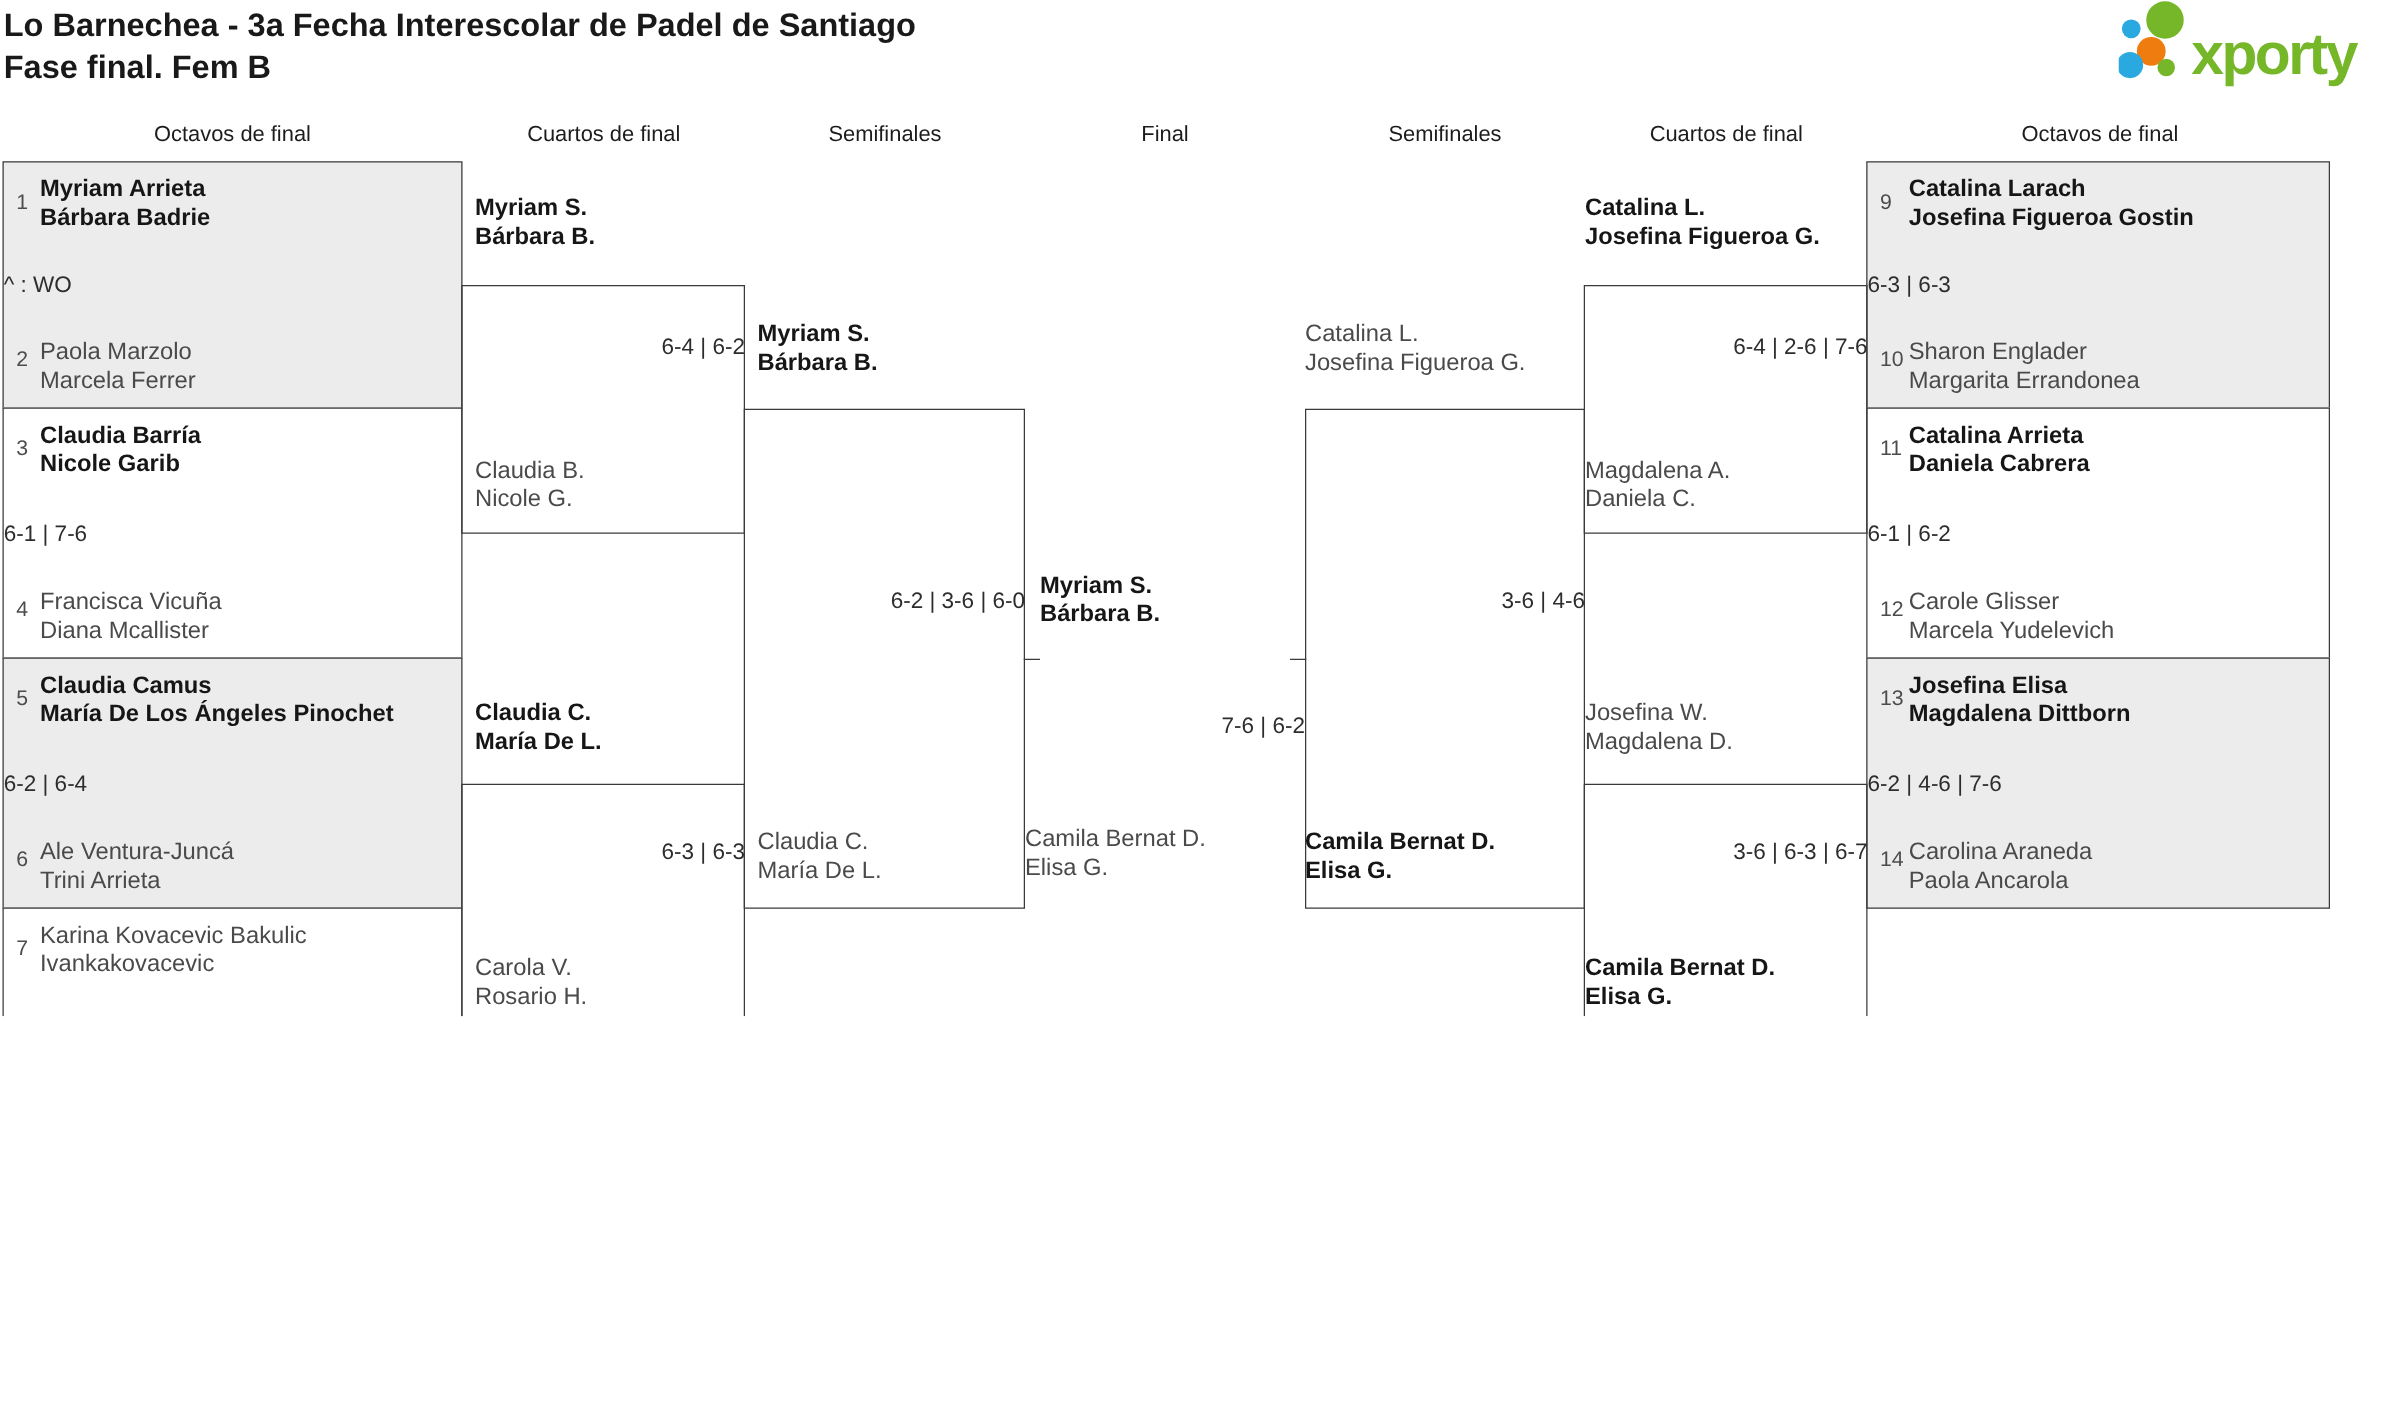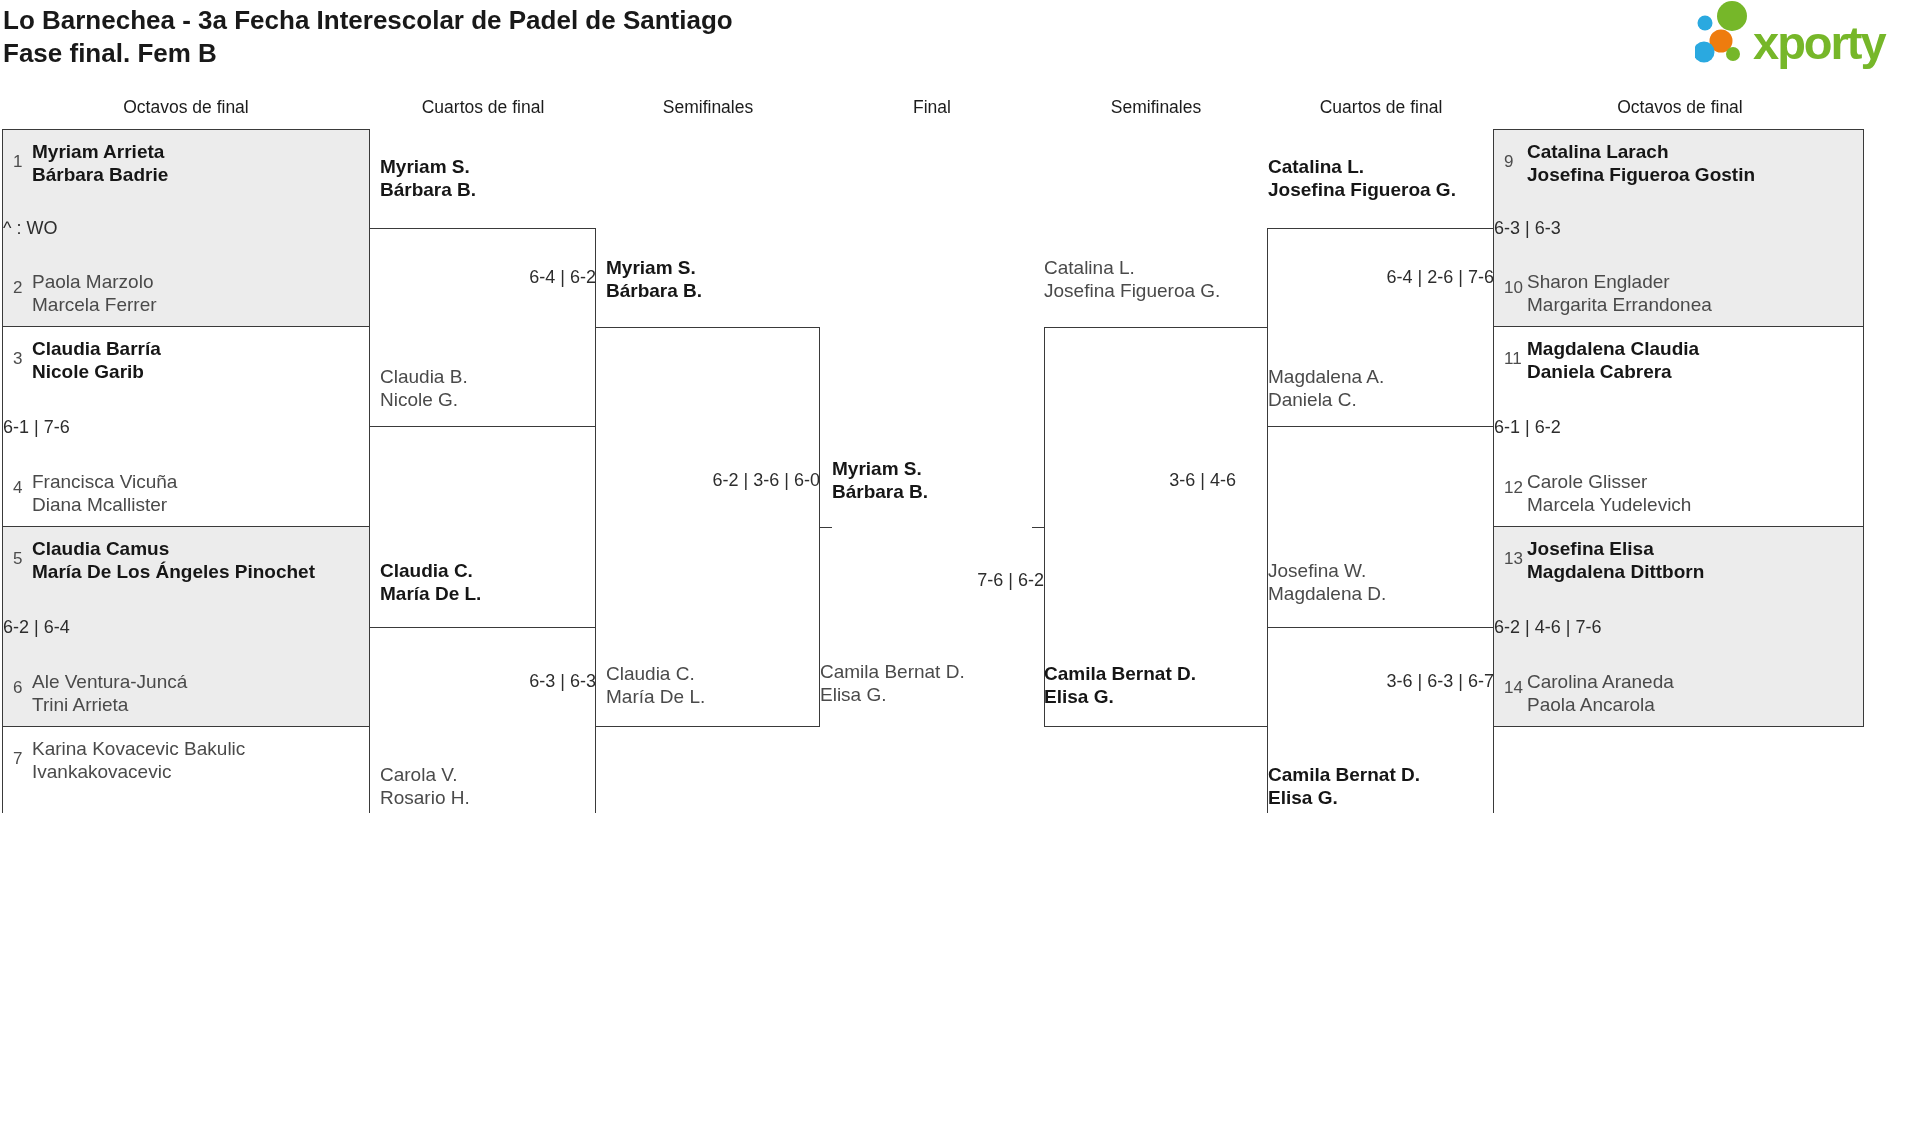--- a/index.html
+++ b/index.html
@@ -118,21 +118,21 @@
     <div class="seed sb">10</div>
     <div class="team tb">
       <div>Sharon Englader</div>
       <div>Margarita Errandonea</div>
     </div>
   </div>
 
   <div class="match rgt" style="left:1493px;top:326px;width:371px;height:201px">
     <div class="seed st">11</div>
     <div class="team tt w">
-      <div>Magdalena Claudia</div>
+      <div>Catalina Arrieta</div>
       <div>Daniela Cabrera</div>
     </div>
     <div class="mscore">6-1 | 6-2</div>
     <div class="seed sb">12</div>
     <div class="team tb">
       <div>Carole Glisser</div>
       <div>Marcela Yudelevich</div>
     </div>
   </div>
 
@@ -194,21 +194,21 @@
   <div class="team lbl r" style="left:820px;top:660px;width:214px">
     <div>Camila Bernat D.</div>
     <div>Elisa G.</div>
   </div>
 
   <div class="box" style="left:1044px;top:327px;width:224px;height:400px"></div>
   <div class="team lbl r" style="left:1044px;top:256px;width:214px">
     <div>Catalina L.</div>
     <div>Josefina Figueroa G.</div>
   </div>
-  <div class="score" style="left:1012px;top:470px;width:224px">3-6 | 4-6</div>
+  <div class="score" style="left:1044px;top:470px;width:224px">3-6 | 4-6</div>
   <div class="team w lbl r" style="left:1044px;top:662px;width:214px">
     <div>Camila Bernat D.</div>
     <div>Elisa G.</div>
   </div>
 
   <div class="box" style="left:1267px;top:228px;width:227px;height:199px"></div>
   <div class="team w lbl r" style="left:1268px;top:155px;width:216px">
     <div>Catalina L.</div>
     <div>Josefina Figueroa G.</div>
   </div>

